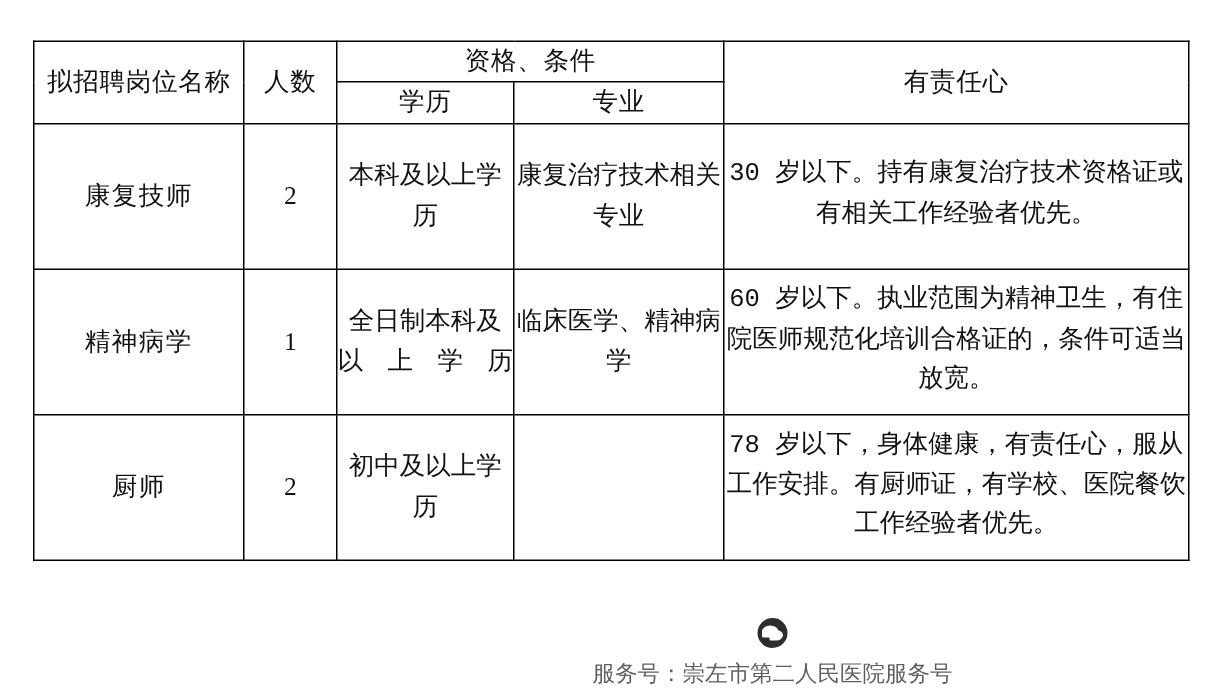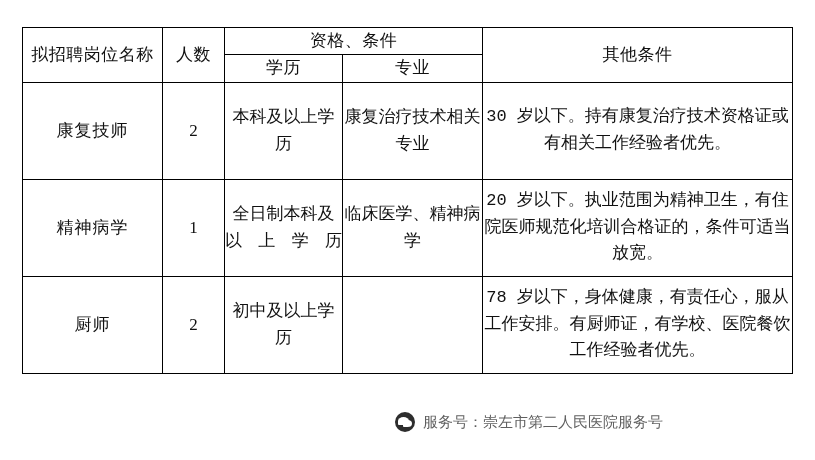--- a/index.html
+++ b/index.html
@@ -94,20 +94,21 @@
     left: 395px;
     top: 412px;
     display: flex;
     align-items: center;
     gap: 8px;
     font-family: "Liberation Sans", "DejaVu Sans", sans-serif;
     font-size: 15px;
     color: #3c3c3c;
     opacity: 0.82;
     white-space: nowrap;
+    flex-direction: column;
   }
   .wechat-badge {
     width: 20px;
     height: 20px;
     border-radius: 50%;
     background: #000000;
     position: relative;
     flex: 0 0 auto;
   }
   .wechat-badge::before,
@@ -137,41 +138,41 @@
       <col class="col-num">
       <col class="col-edu">
       <col class="col-major">
       <col class="col-other">
     </colgroup>
     <thead>
       <tr>
         <th class="hdr-cell hdr-post" rowspan="2">拟招聘岗位名称</th>
         <th class="hdr-cell hdr-num" rowspan="2">人数</th>
         <th class="hdr-cell" colspan="2">资格、条件</th>
-        <th class="hdr-cell" rowspan="2">其他条件</th>
+        <th class="hdr-cell" rowspan="2">有责任心</th>
       </tr>
       <tr>
         <th class="hdr-cell">学历</th>
         <th class="hdr-cell">专业</th>
       </tr>
     </thead>
     <tbody>
       <tr>
         <td class="body-cell cell-post">康复技师</td>
         <td class="body-cell cell-num">2</td>
         <td class="body-cell cell-edu center">本科及以上学历</td>
         <td class="body-cell cell-major">康复治疗技术相关专业</td>
         <td class="body-cell cell-other">30 岁以下。持有康复治疗技术资格证或有相关工作经验者优先。</td>
       </tr>
       <tr>
         <td class="body-cell cell-post">精神病学</td>
         <td class="body-cell cell-num">1</td>
         <td class="body-cell cell-edu">全日制本科及以上学历</td>
         <td class="body-cell cell-major">临床医学、精神病学</td>
-        <td class="body-cell cell-other">20 岁以下。执业范围为精神卫生，有住院医师规范化培训合格证的，条件可适当放宽。</td>
+        <td class="body-cell cell-other">60 岁以下。执业范围为精神卫生，有住院医师规范化培训合格证的，条件可适当放宽。</td>
       </tr>
       <tr>
         <td class="body-cell cell-post">厨师</td>
         <td class="body-cell cell-num">2</td>
         <td class="body-cell cell-edu center">初中及以上学历</td>
         <td class="body-cell cell-major"></td>
         <td class="body-cell cell-other">78 岁以下，身体健康，有责任心，服从工作安排。有厨师证，有学校、医院餐饮工作经验者优先。</td>
       </tr>
     </tbody>
   </table>

